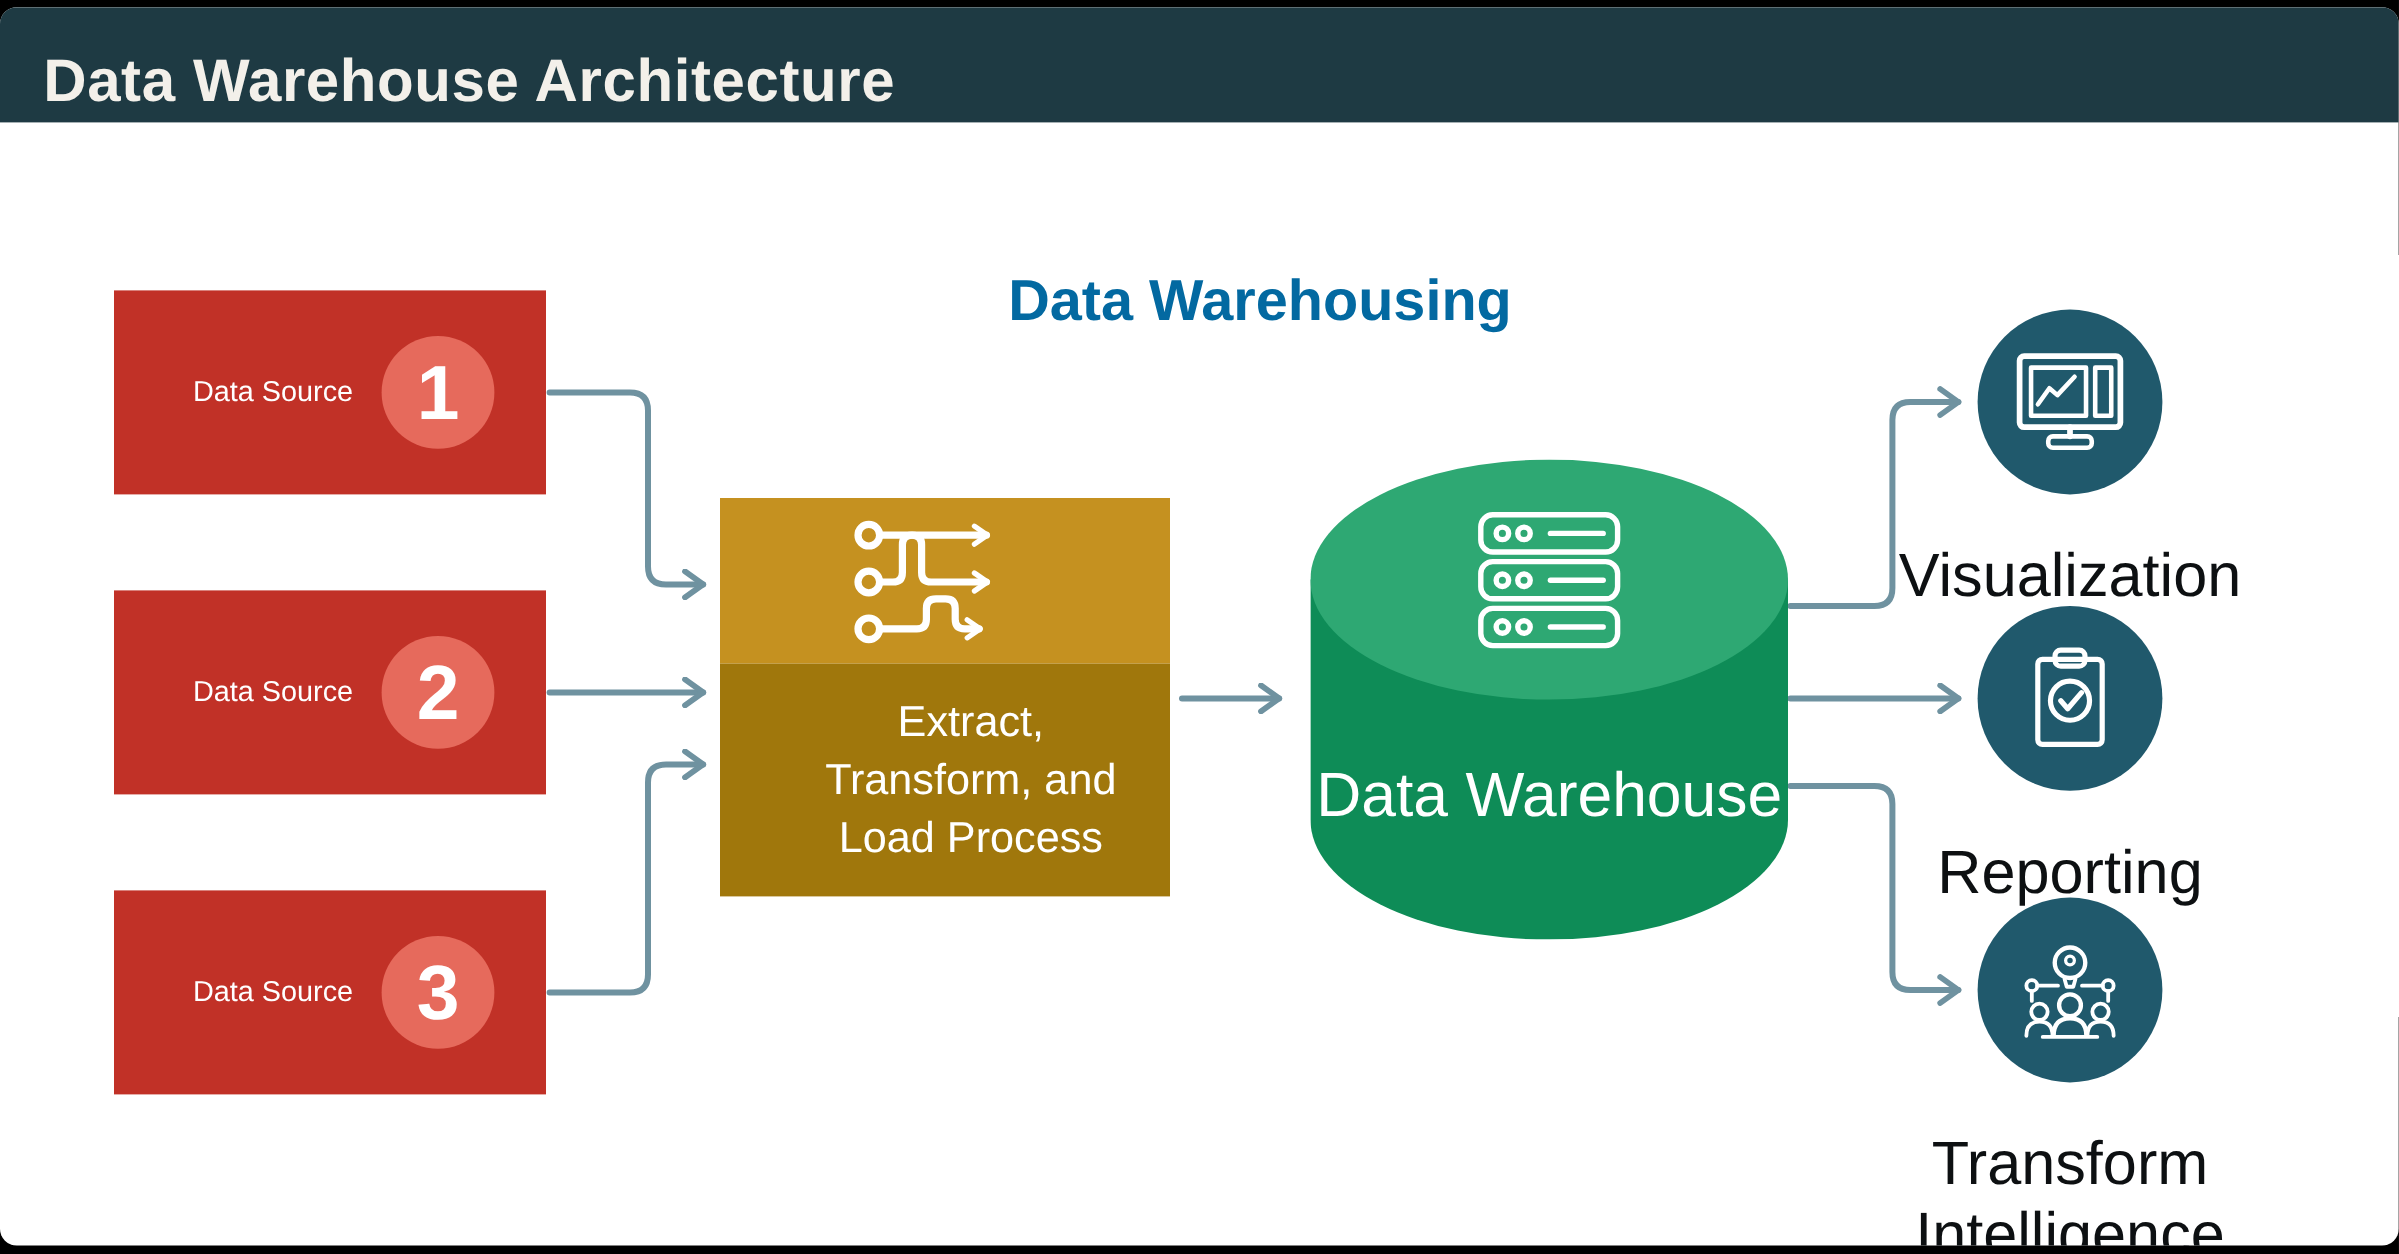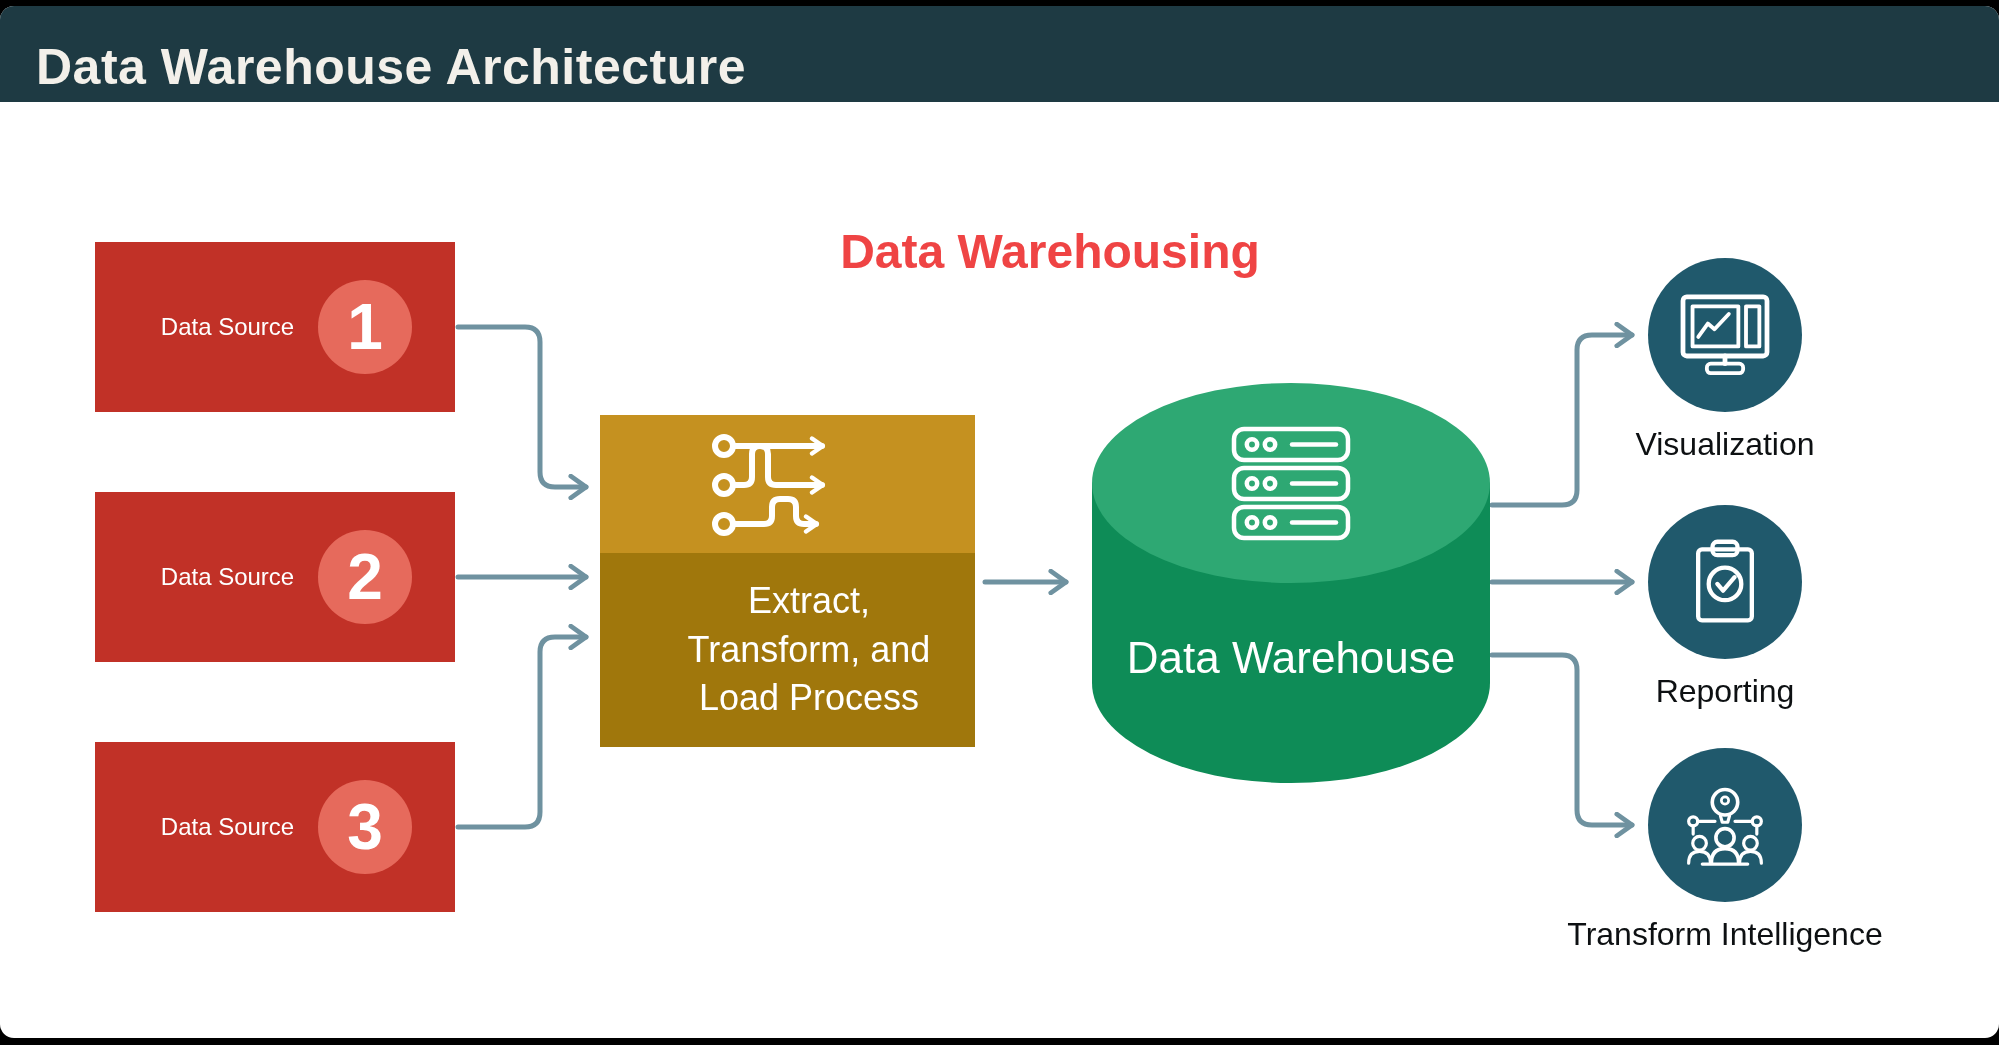--- a/index.html
+++ b/index.html
@@ -64,39 +64,39 @@
     display:flex;align-items:center;justify-content:center;padding-left:43px;
   }
   .etl-bottom span{
     display:block;width:272px;text-align:center;color:#fff;
     font-size:36px;line-height:1.35;
   }
 
   
   .diagram-title{
     left:800px;top:218px;width:500px;text-align:center;
-    font-size:48px;font-weight:700;color:#ef4444;
+    font-size:48px;font-weight:700;color:#0369a1;
   }
 
   
   .warehouse{left:1092px;top:377px;width:398px;height:400px;}
   .warehouse .wh-label{
     position:absolute;left:0;top:250px;width:100%;text-align:center;
-    color:#fff;font-size:44px;
+    color:#fff;font-size:52px;
   }
 
   
   .output-circle{
     left:1648px;width:154px;height:154px;border-radius:50%;
     background:var(--output-circle);
     display:flex;align-items:center;justify-content:center;
   }
   .output-label{
     left:1505px;width:440px;text-align:center;
-    font-size:32px;font-weight:500;color:var(--label-ink);
+    font-size:51px;font-weight:500;color:var(--label-ink);margin-top:24px;
   }
 </style>
 </head>
 <body>
 
 <div class="card">
 
   <div class="header">
     <h1>Data Warehouse Architecture</h1>
   </div>

